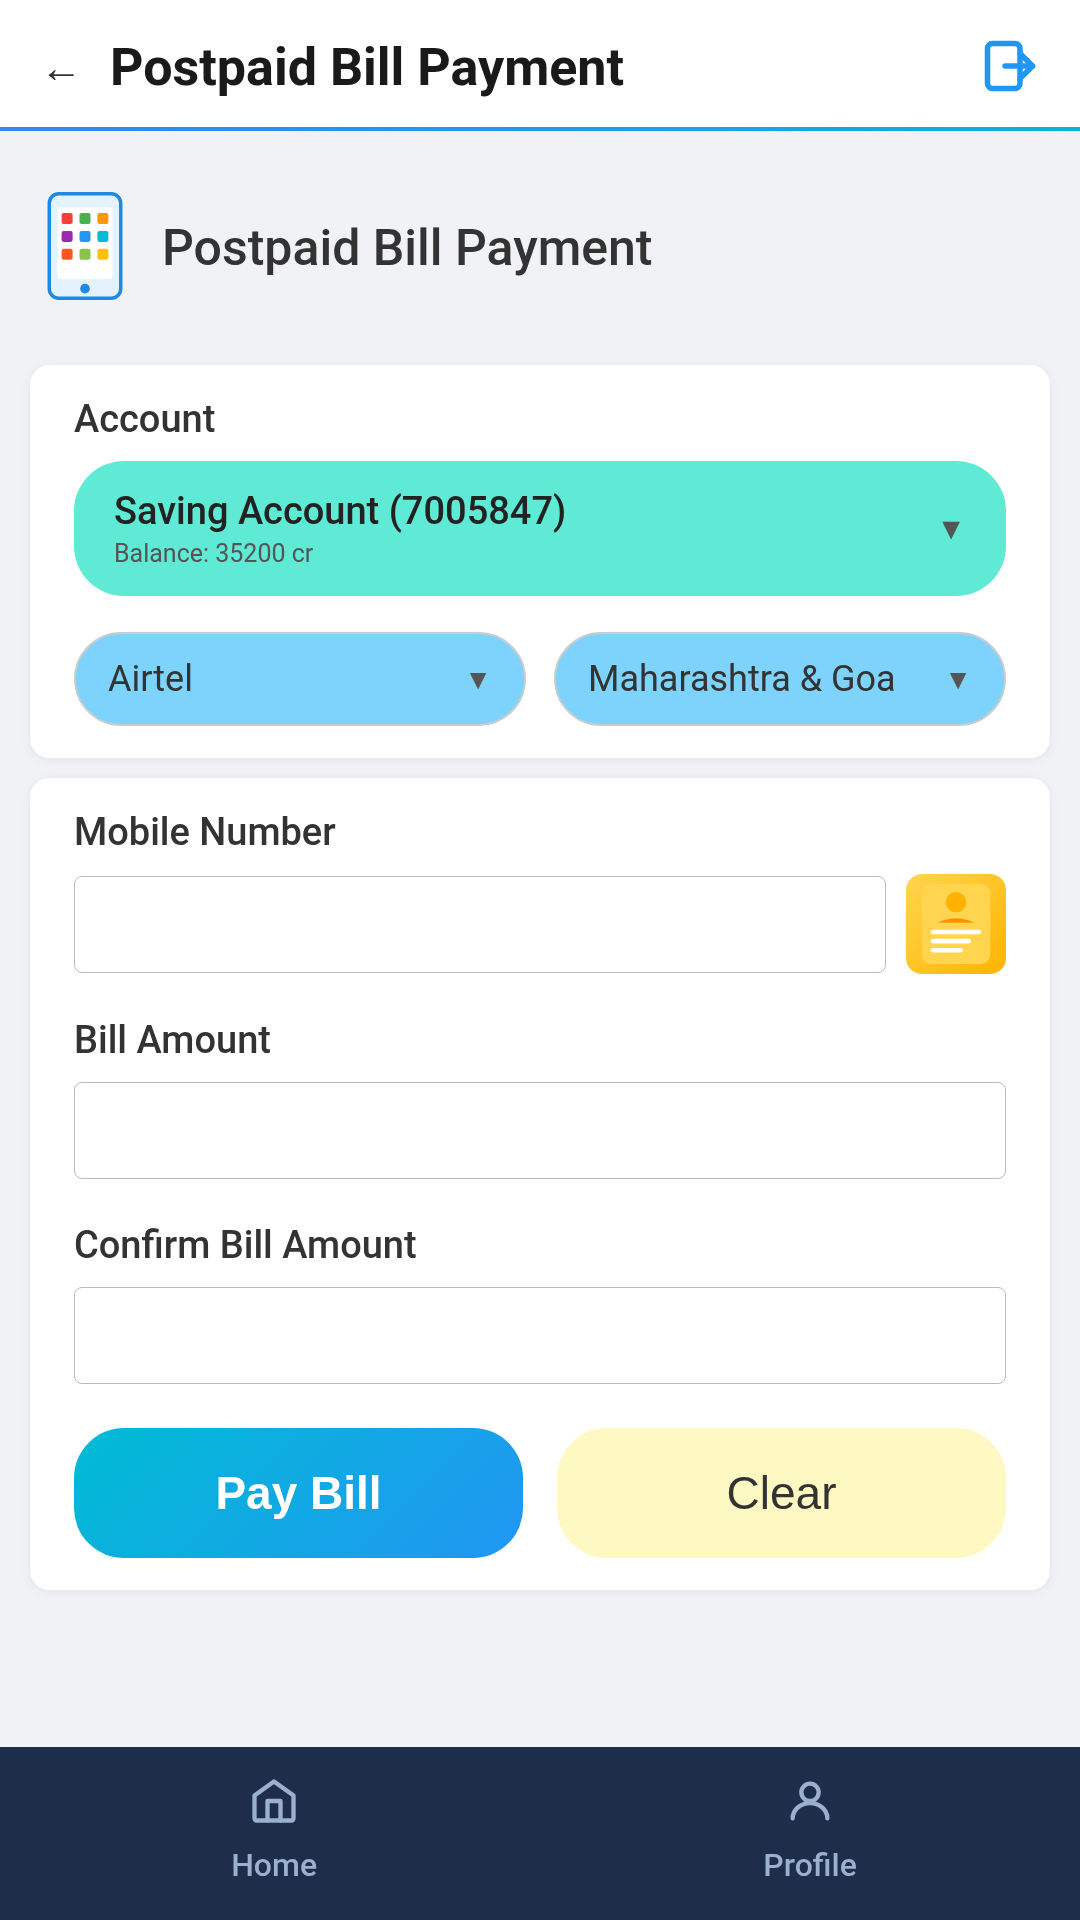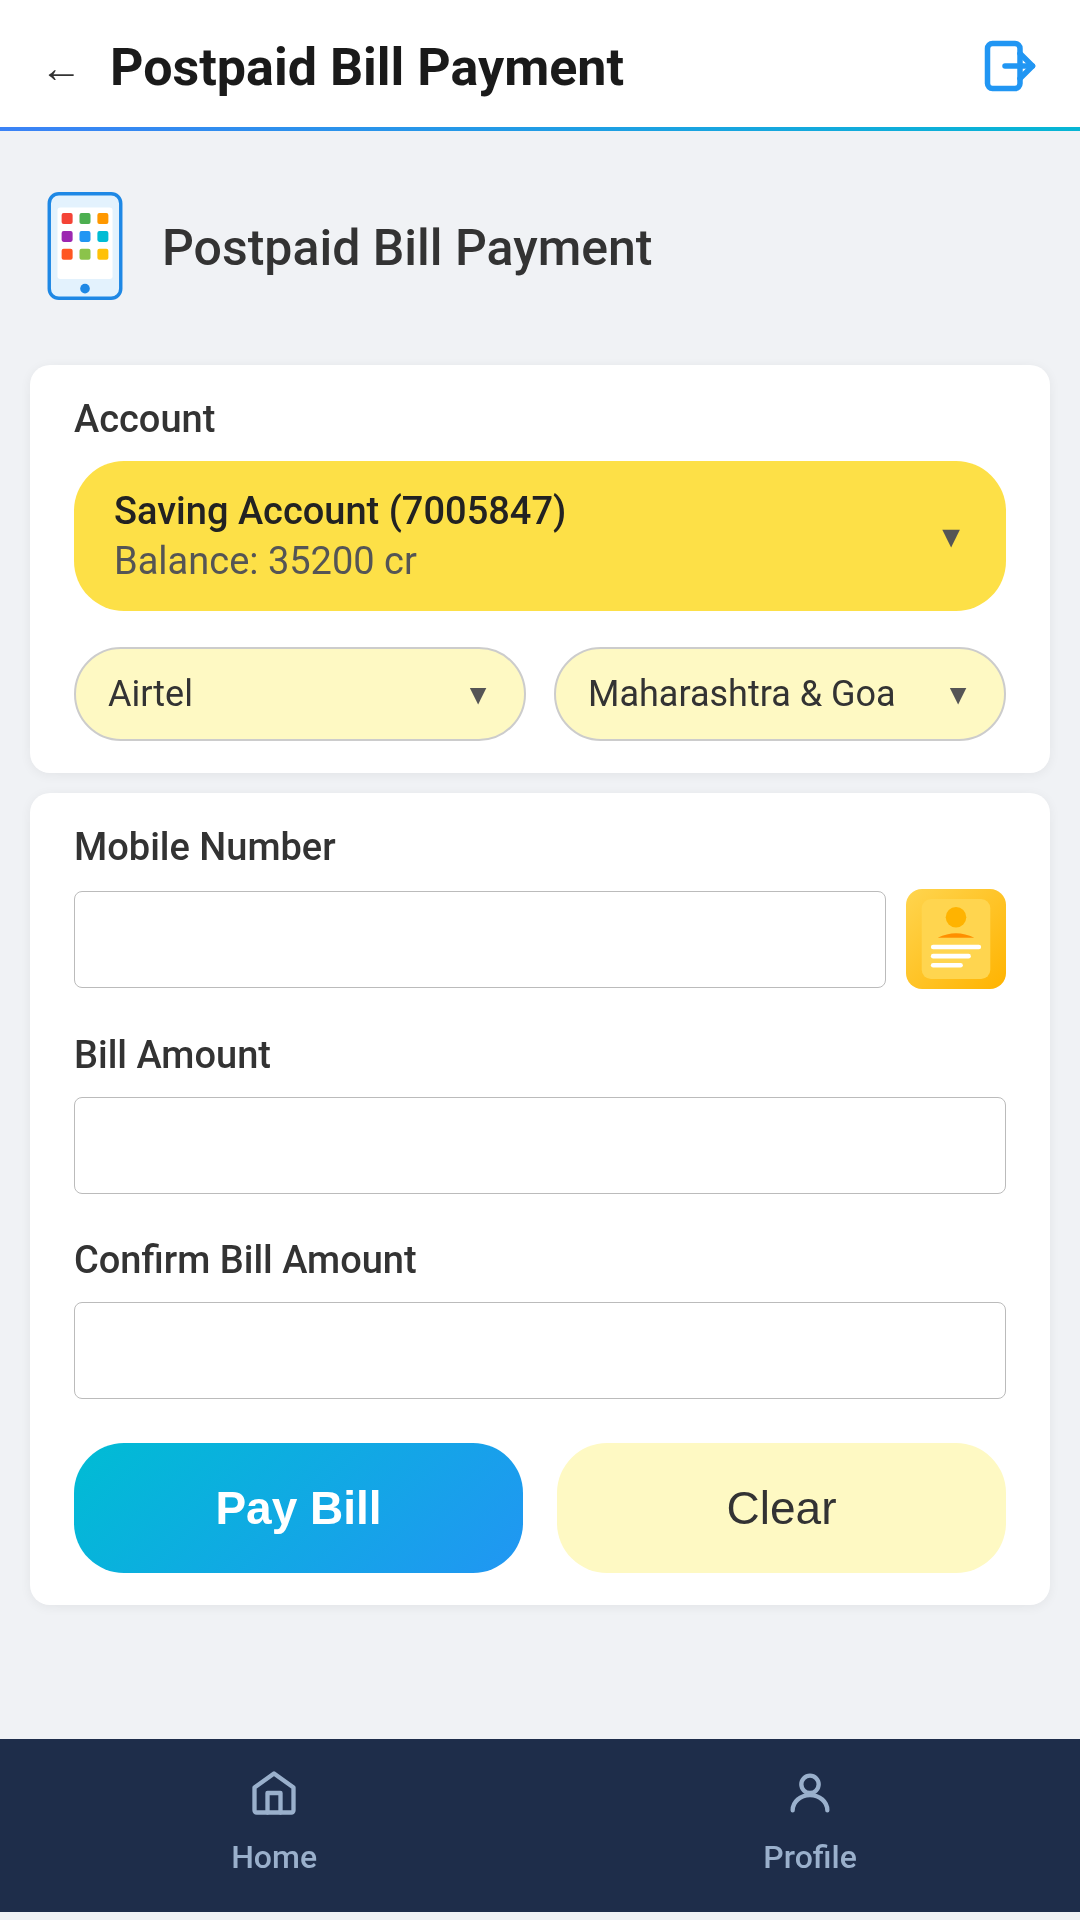--- a/index.html
+++ b/index.html
@@ -76,40 +76,40 @@
     }
 
     
     .field-label {
       font-size: 38px;
       color: #333;
       font-weight: 500;
       margin-bottom: 20px;
     }
     .account-dropdown {
-      background: #fde047;
+      background: #5eead4;
       border-radius: 50px;
       padding: 28px 40px;
       display: flex;
       align-items: center;
       justify-content: space-between;
       cursor: pointer;
       margin-bottom: 36px;
     }
     .account-info {
       display: flex;
       flex-direction: column;
     }
     .account-name {
       font-size: 38px;
       color: #222;
       font-weight: 500;
     }
     .account-balance {
-      font-size: 38px;
+      font-size: 25px;
       color: #555;
       margin-top: 6px;
     }
     .chevron-down {
       font-size: 30px;
       color: #555;
     }
 
     
     .dropdown-row {
@@ -118,21 +118,21 @@
     }
     .dropdown-pill {
       flex: 1;
       border: 2px solid #ccc;
       border-radius: 50px;
       padding: 24px 32px;
       display: flex;
       align-items: center;
       justify-content: space-between;
       cursor: pointer;
-      background: #fef9c3;
+      background: #7dd3fc;
       gap: 45px;
     }
     .dropdown-pill-text {
       font-size: 36px;
       color: #333;
     }
     .dropdown-pill .chevron-down {
       font-size: 28px;
       color: #555;
     }
@@ -197,21 +197,21 @@
       border-radius: 50px;
       padding: 38px 20px;
       font-size: 46px;
       font-weight: 500;
       cursor: pointer;
     }
 
     
     .bottom-nav {
       position: fixed;
-      bottom: 8px;
+      bottom: 0;
       left: 0;
       width: 1080px;
       background: #1e2d4a;
       display: flex;
       justify-content: space-around;
       padding: 28px 0 36px 8px;
       z-index: 100;
     }
     .nav-item {
       display: flex;

